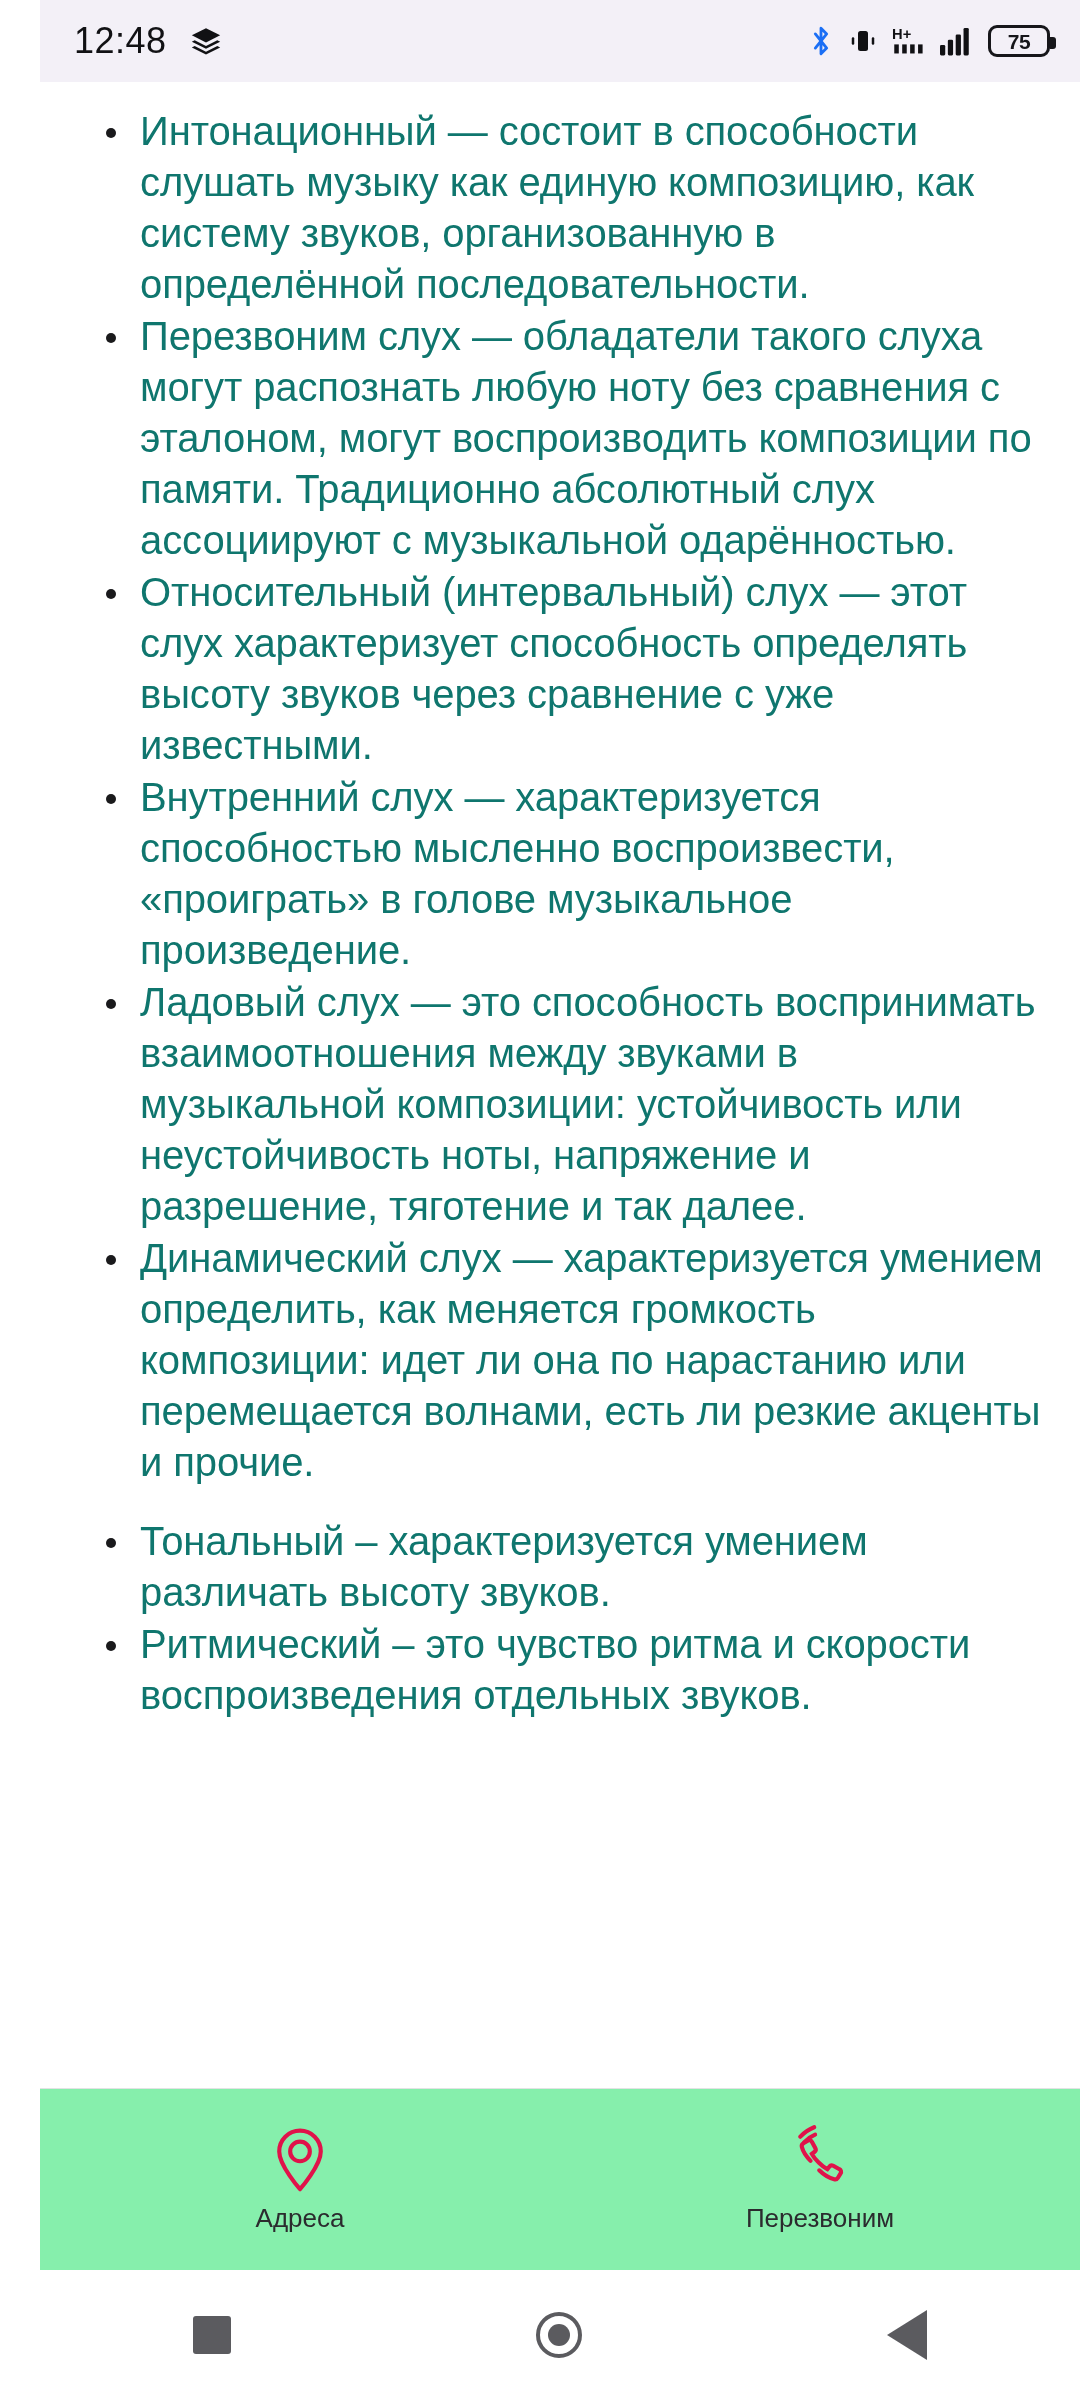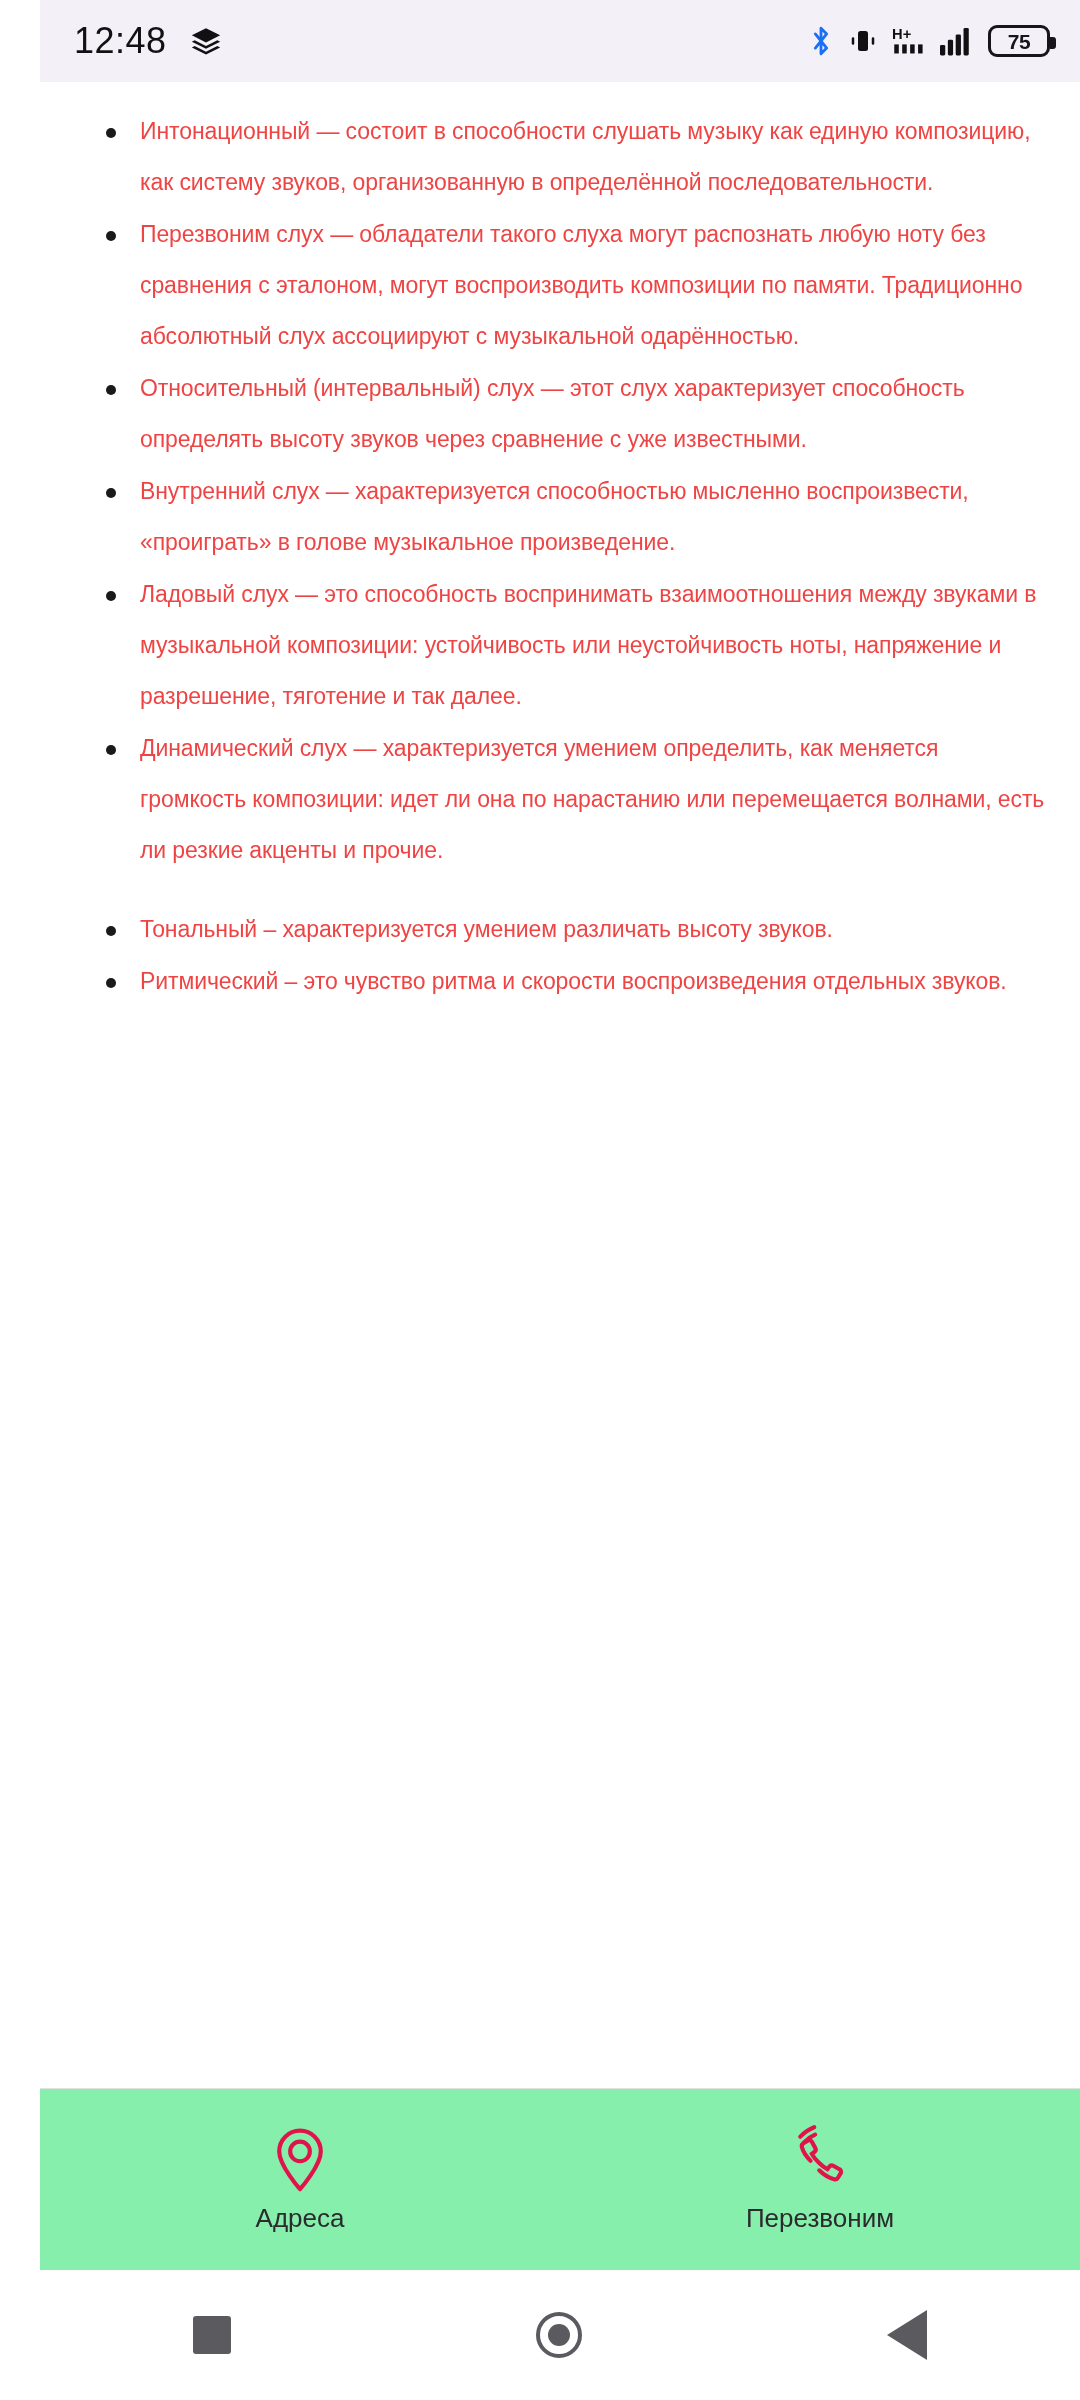--- a/index.html
+++ b/index.html
@@ -85,23 +85,23 @@
   }
   ul.bullets {
     list-style: none;
     margin: 0;
     padding: 0;
   }
   ul.bullets > li {
     position: relative;
     padding-left: 48px;
     margin-bottom: 1px;
-    font-size: 23px;
+    font-size: 40px;
     line-height: 51px;
-    color: #ef4444;
+    color: #0f766e;
     letter-spacing: -0.1px;
   }
   ul.bullets > li:before {
     content: "";
     position: absolute;
     left: 14px;
     top: 22px;
     width: 10px;
     height: 10px;
     border-radius: 50%;

